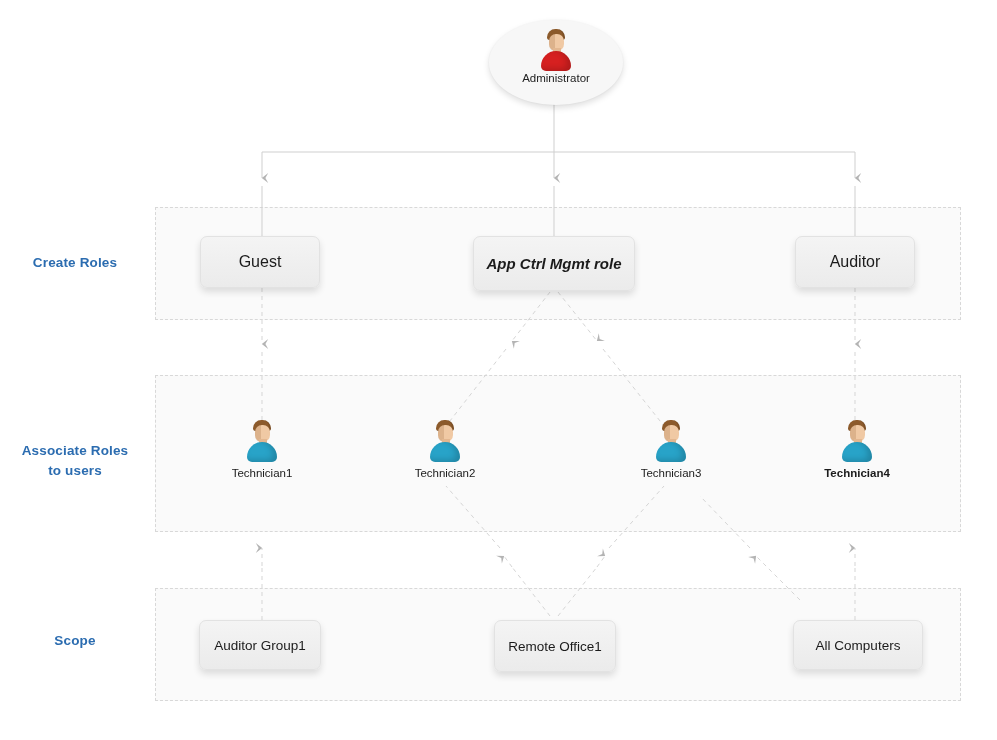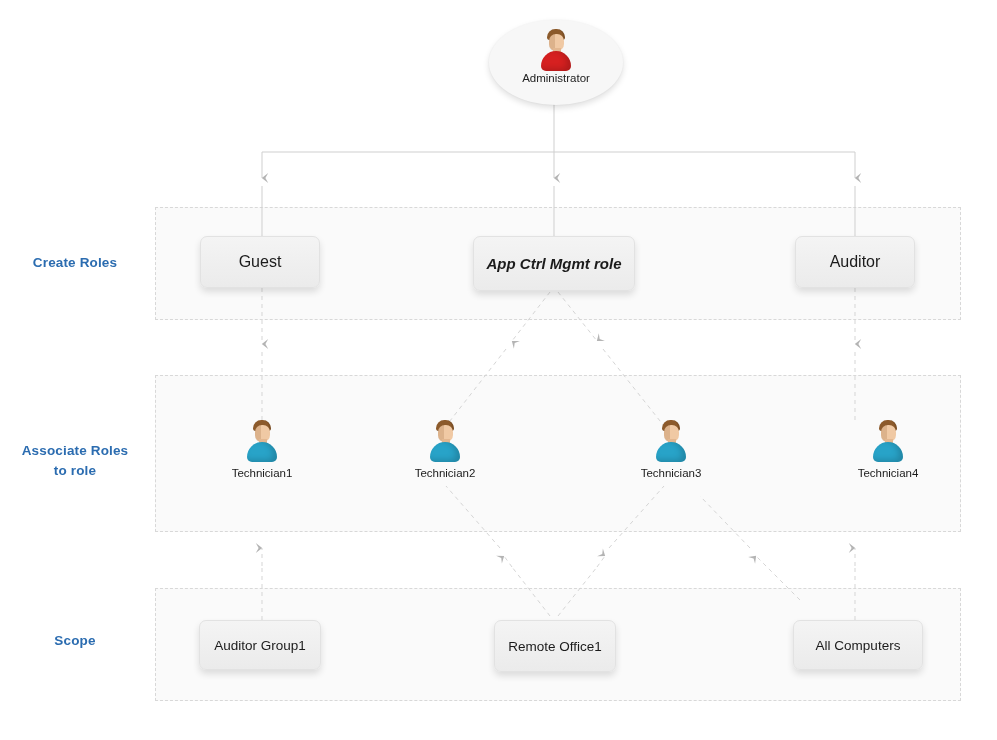--- a/index.html
+++ b/index.html
@@ -170,21 +170,21 @@
   }
   .person-node .person-caption {
     margin-top: 5px;
     font-size: 11.5px;
     color: #1b1b1b;
     white-space: nowrap;
   }
   #person-tech1 { left: 202px; top: 420px; }
   #person-tech2 { left: 385px; top: 420px; }
   #person-tech3 { left: 611px; top: 420px; }
-  #person-tech4 { left: 828px; top: 420px; }
+  #person-tech4 { left: 797px; top: 420px; font-weight: bold; }
 </style>
 </head>
 <body>
 
 <div id="stage">
 
   <div class="band" id="band-roles"></div>
   <div class="band" id="band-users"></div>
   <div class="band" id="band-scope"></div>
 
@@ -247,21 +247,21 @@
       <line x1="800" y1="600" x2="756" y2="556" marker-end="url(#arrow-up)"></line>
       <line x1="750" y1="548" x2="700" y2="496"></line>
     </g>
   </svg>
 
   <div class="stage-label" id="label-create">
     <div>Create Roles</div>
   </div>
   <div class="stage-label" id="label-associate">
     <div>Associate Roles</div>
-    <div>to role</div>
+    <div>to users</div>
   </div>
   <div class="stage-label" id="label-scope">
     <div>Scope</div>
   </div>
 
   <div id="admin-node">
     <div class="avatar red">
       <div class="hair"></div>
       <div class="head"></div>
       <div class="face-shadow"></div>

